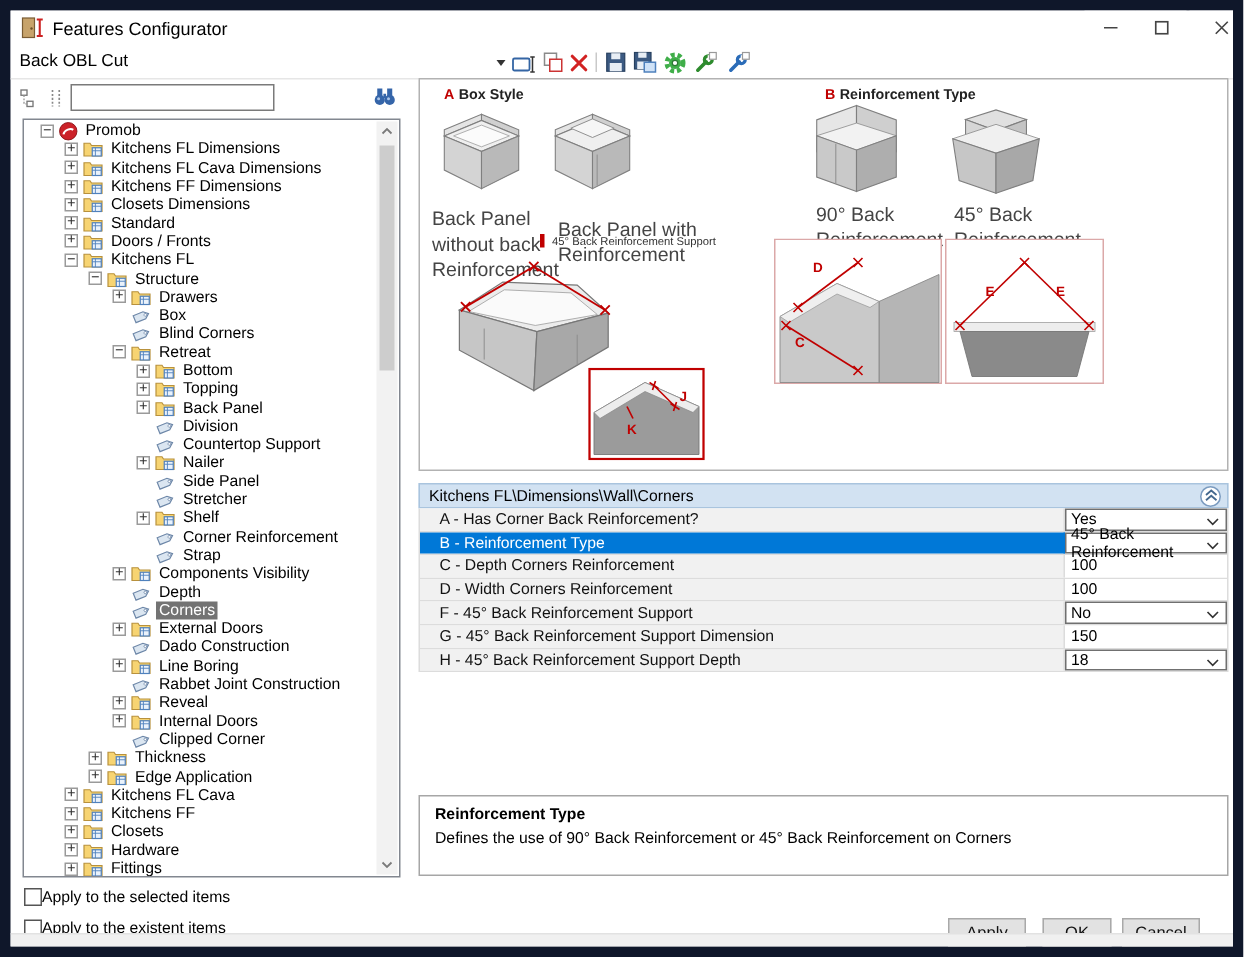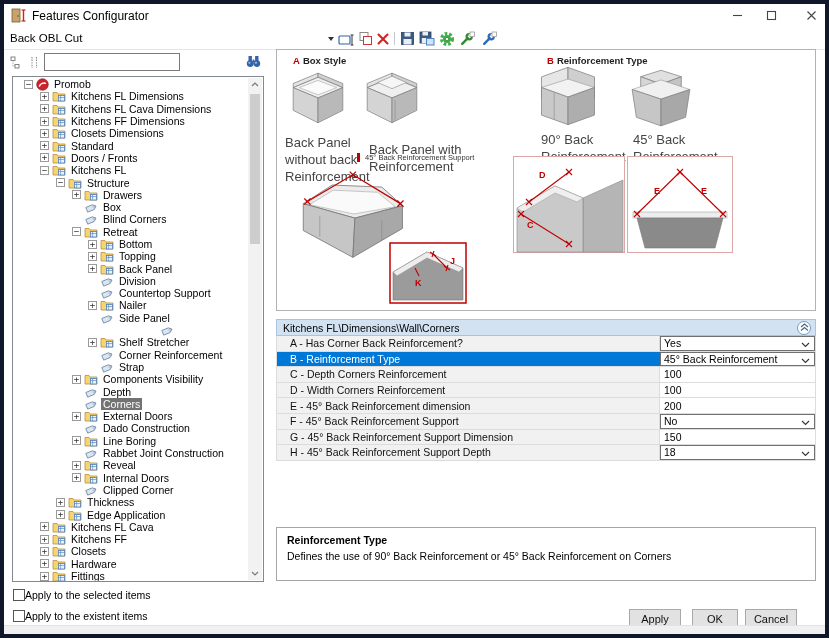--- a/index.html
+++ b/index.html
@@ -1,19 +1,19 @@
 <!DOCTYPE html>
 <html><head>
 <meta charset="utf-8">
 <style>
   * { box-sizing: border-box; margin: 0; padding: 0; }
   html,body { background:#ffffff; }
   .window {
     position:relative; width:829px; height:638px; overflow:hidden;
-    border:4px solid #0f172a; background:#fff;
+    border:7px solid #0f172a; background:#fff;
     font-family:"Liberation Sans","DejaVu Sans",sans-serif; color:#000;
   }
   
   .titlebar { position:absolute; left:0; top:0; right:0; height:23px; background:#fff; }
   .app-icon { position:absolute; left:7px; top:4px; width:16px; height:15px; }
   .win-title { position:absolute; left:28px; top:5px; font-size:12px; }
   .win-btn { position:absolute; top:0; width:34px; height:23px; display:flex; align-items:center; justify-content:center; background:#fff; border:0; cursor:default; }
   .win-btn.min{ left:716px; } .win-btn.max{ left:750px; } .win-btn.close{ left:786px; width:42px; }
   
   .featurebar { position:absolute; left:0; top:23px; right:0; height:23px; background:#fff; border-bottom:1px solid #e6e6e6; }
@@ -45,21 +45,21 @@
   .dletter { color:#c00000; margin-right:3px; font-weight:700; }
   .dcap { font-size:13px; color:#444; line-height:1.3; }
   .redbar { display:inline-block; width:3px; height:9px; background:#c00000; margin-right:5px; }
   .support-lbl { font-size:7.5px; color:#333; display:flex; align-items:center; }
   .dimletter { font-size:9px; font-weight:700; fill:#c00000; font-family:"Liberation Sans",sans-serif; }
   
   .prop-header { position:absolute; left:272px; top:315px; width:540px; height:17px; background:#d2e2f2; border:1px solid #a9c4de; font-size:10.5px; display:flex; align-items:center; padding:0 4px 0 6px; }
   .collapse-btn { margin-left:auto; width:14px; height:14px; border-radius:50%; border:1px solid #7c9cc0; background:#fff; display:flex; align-items:center; justify-content:center; padding:0; }
   .prop-rows { position:absolute; left:272px; top:332px; width:540px; border-left:1px solid #dcdcdc; border-right:1px solid #dcdcdc; background:#fff; }
   .prow { display:flex; height:15.6px; border-bottom:1px solid #dcdcdc; font-size:10.5px; }
-  .plabel { width:383px; background:#f1f1f1; padding-left:13px; display:flex; align-items:center; border-right:1px solid #dcdcdc; color:#111; }
+  .plabel { width:430px; background:#f1f1f1; padding-left:13px; display:flex; align-items:center; border-right:1px solid #dcdcdc; color:#111; }
   .prow.sel .plabel { background:#0078d7; color:#fff; border-right-color:#0078d7; }
   .pvalue { flex:1; display:flex; background:#fff; }
   .combo { flex:1; border:1px solid #707070; display:flex; align-items:center; padding-left:3px; background:#fff; position:relative; font-size:10.5px; }
   .combo svg { position:absolute; right:4px; top:5px; }
   .ptext { display:flex; align-items:center; padding-left:4px; }
   
   .desc { position:absolute; left:272px; top:523px; width:540px; height:54px; border:1px solid #a6a6a6; background:#fff; padding:6px 10px; font-size:10.5px; }
   .desc .t { font-weight:700; margin-bottom:4px; }
   .btn { position:absolute; top:605px; height:20px; border:1px solid #a9a9a9; background:#e2e2e2; font-size:11px; font-family:inherit; color:#111; }
   .btn.apply { left:625px; width:52px; } .btn.ok { left:688px; width:46px; } .btn.cancel { left:741px; width:52px; }
@@ -405,21 +405,21 @@
           <span class="nicon">
             <svg width="14" height="12" viewBox="0 0 14 12">
               <g transform="rotate(-22 7 6)">
                 <path d="M2 4.5 L9 4.5 L12 7 L9 9.5 L2 9.5 Z" fill="#dbe6f1" stroke="#6d87a8" stroke-width="0.8"></path>
                 <circle cx="9.7" cy="7" r="0.9" fill="#fff" stroke="#6d87a8" stroke-width="0.5"></circle>
               </g>
             </svg>
           </span>
           <span class="tlabel">Side Panel</span>
         </div>
-        <div class="trow" style="padding-left: 74px; flex-direction: column;">
+        <div class="trow" style="padding-left: 74px;">
           <span class="expspace"></span>
           <span class="nicon">
             <svg width="14" height="12" viewBox="0 0 14 12">
               <g transform="rotate(-22 7 6)">
                 <path d="M2 4.5 L9 4.5 L12 7 L9 9.5 L2 9.5 Z" fill="#dbe6f1" stroke="#6d87a8" stroke-width="0.8"></path>
                 <circle cx="9.7" cy="7" r="0.9" fill="#fff" stroke="#6d87a8" stroke-width="0.5"></circle>
               </g>
             </svg>
           </span>
           <span class="tlabel">Stretcher</span>
@@ -831,26 +831,20 @@
           <span class="ptext">100</span>
         </div>
       </div>
       <div class="prow">
         <div class="plabel">D - Width Corners Reinforcement</div>
         <div class="pvalue">
           <span class="ptext">100</span>
         </div>
       </div>
       <div class="prow">
-        <div class="plabel">E - 45° Back Reinforcement dimension</div>
-        <div class="pvalue">
-          <span class="ptext">200</span>
-        </div>
-      </div>
-      <div class="prow">
         <div class="plabel">F - 45° Back Reinforcement Support</div>
         <div class="pvalue">
           <div class="combo">
             <span>No</span>
             <svg width="9" height="6" viewBox="0 0 9 6">
               <path d="M1 1 L4.5 4.5 L8 1" fill="none" stroke="#333" stroke-width="1.1"></path>
             </svg>
           </div>
         </div>
       </div>

